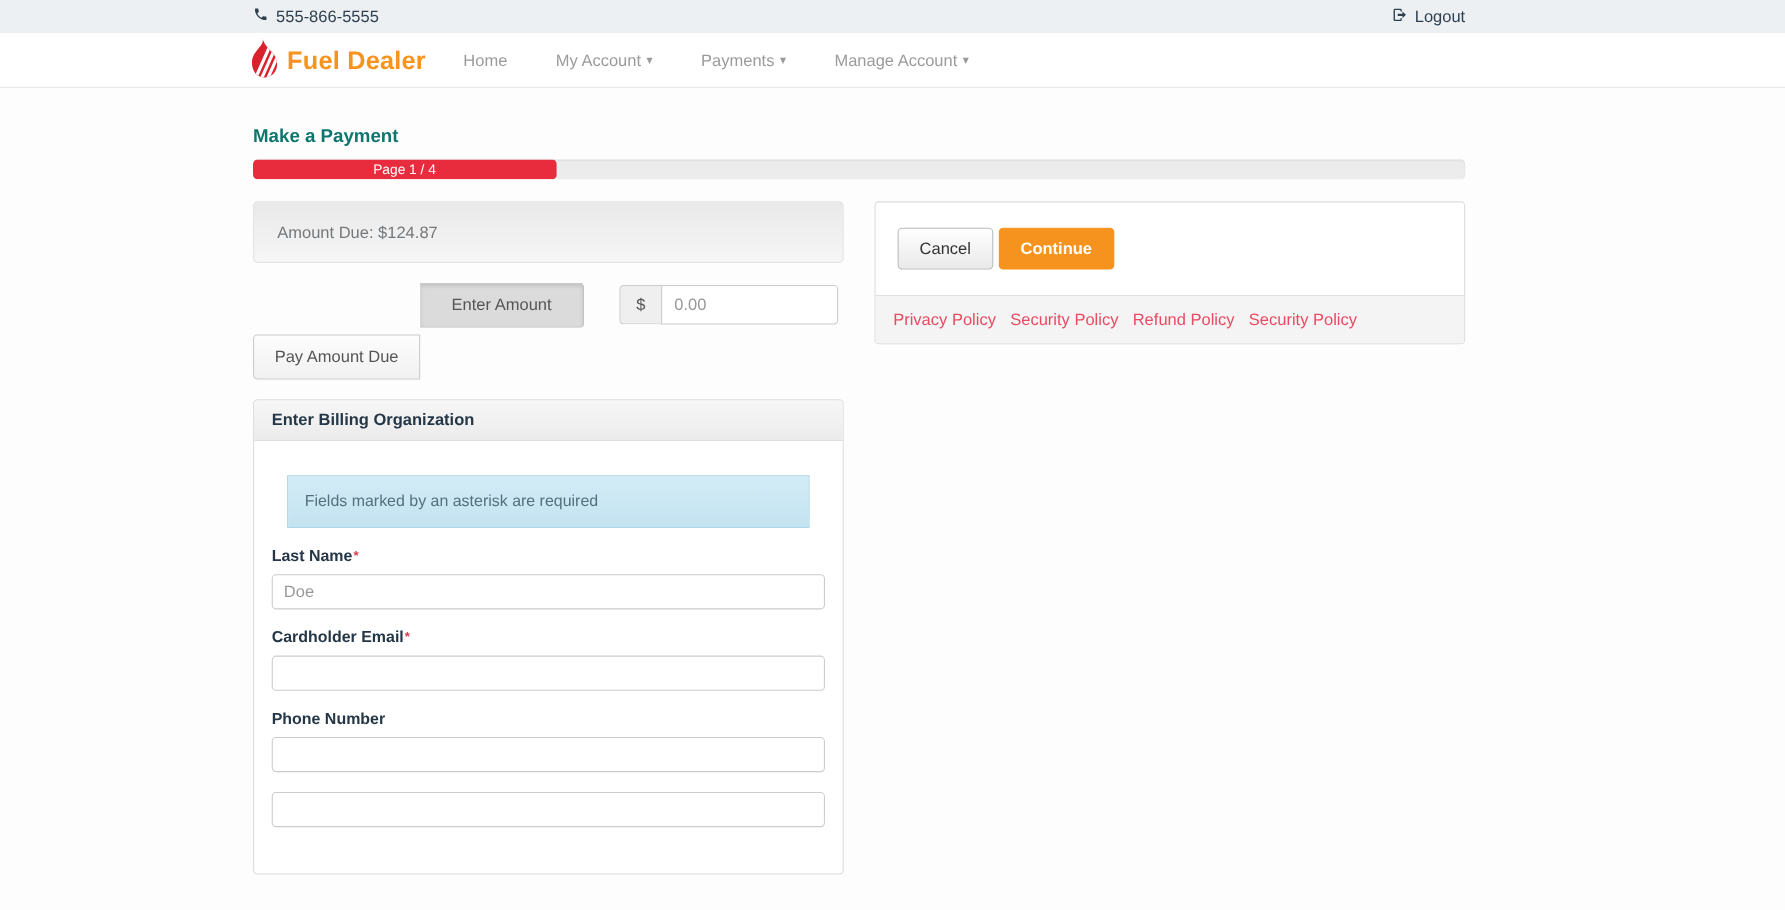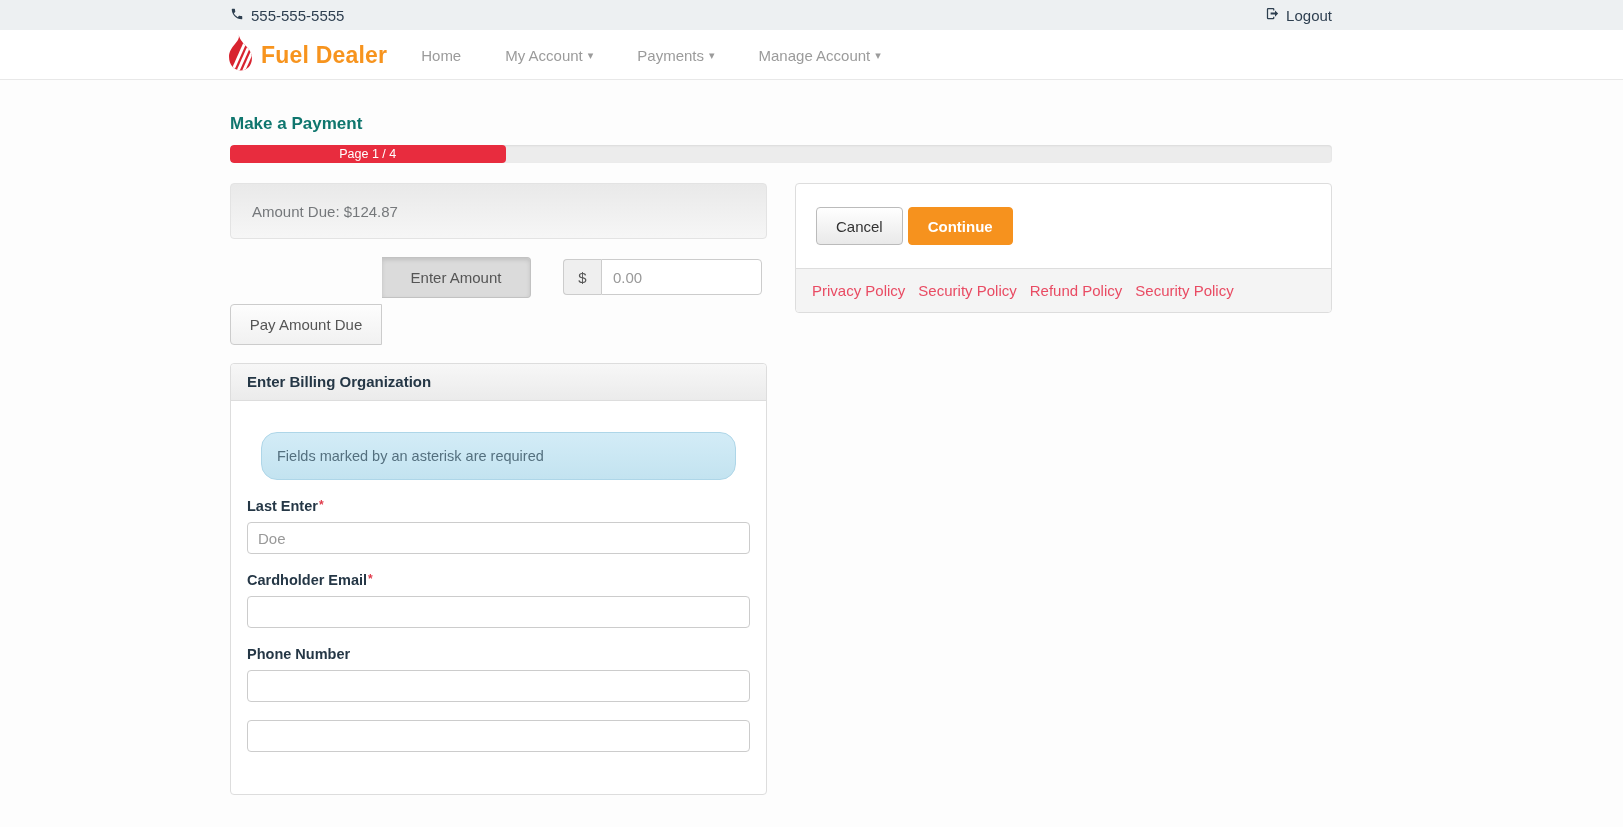--- a/index.html
+++ b/index.html
@@ -71,21 +71,21 @@
   
   .panel { border:1px solid #dddddd; border-radius:4px; background:#ffffff; }
   .panel-heading {
     background:linear-gradient(180deg,#f7f7f7,#ebebeb);
     border-bottom:1px solid #dddddd; border-radius:4px 4px 0 0;
     padding:9px 16px; font-size:15px; font-weight:bold; color:#253746; line-height:18px;
   }
   .panel-body { padding:15px 16px 24px 16px; }
 
   .alert-info {
-    margin:16px 14px 18px 14px; padding:15px 15px; border-radius:16px;
+    margin:16px 14px 18px 14px; padding:15px 15px; border-radius:0;
     background:linear-gradient(180deg,#d3ecf7,#c3e3f0);
     border:1px solid #aed6e8; color:#54707f; font-size:14.5px;
   }
 
   .form-group { margin-bottom:18px; }
   .form-label { display:block; font-size:14.5px; font-weight:bold; color:#253746; margin-bottom:8px; }
   .req { color:#e03b4b; font-size:12px; vertical-align:top; margin-left:1px; }
   .form-input {
     width:100%; height:32px; border:1px solid #cccccc; border-radius:4px;
     padding:0 10px; font-size:15px; color:#555; background:#fff; outline:none;
@@ -113,21 +113,21 @@
 <body>
 
 <div class="topbar">
   <div class="container">
     <div class="topbar-left">
       <span class="icon-svg">
         <svg width="14" height="14" viewBox="0 0 24 24">
             <path fill="#2e3f50" d="M6.62 10.79c1.44 2.83 3.76 5.15 6.59 6.59l2.2-2.2c.27-.27.67-.36 1.02-.24 1.12.37 2.33.57 3.57.57.55 0 1 .45 1 1V20c0 .55-.45 1-1 1-9.39 0-17-7.61-17-17 0-.55.45-1 1-1h3.5c.55 0 1 .45 1 1 0 1.25.2 2.45.57 3.57.11.35.03.74-.25 1.02l-2.2 2.2z"></path>
           </svg>
       </span>
-      <span>555-555-5555</span>
+      <span>555-866-5555</span>
     </div>
     <div class="topbar-right">
       <span class="icon-svg">
         <svg width="15" height="15" viewBox="0 0 24 24">
             <path fill="#2e3f50" d="M5 3h8a2 2 0 0 1 2 2v2h-2V5H5v14h8v-2h2v2a2 2 0 0 1-2 2H5a2 2 0 0 1-2-2V5a2 2 0 0 1 2-2zm11 4l5 5-5 5v-3.5H9v-3h7V7z"></path>
           </svg>
       </span>
       <span>Logout</span>
     </div>
   </div>
@@ -203,21 +203,21 @@
       </div>
 
       <div class="panel">
         <div class="panel-heading">Enter Billing Organization</div>
         <div class="panel-body">
 
           <div class="alert-info">Fields marked by an asterisk are required</div>
 
 
           <div class="form-group">
-            <label class="form-label"><span>Last Enter</span><span class="req">*</span></label>
+            <label class="form-label"><span>Last Name</span><span class="req">*</span></label>
             <input class="form-input" type="text" placeholder="Doe" style="">
           </div>
 
           <div class="form-group">
             <label class="form-label"><span>Cardholder Email</span><span class="req">*</span></label>
             <input class="form-input" type="text" placeholder="" style="">
           </div>
 
           <div class="form-group">
             <label class="form-label"><span>Phone Number</span></label>

